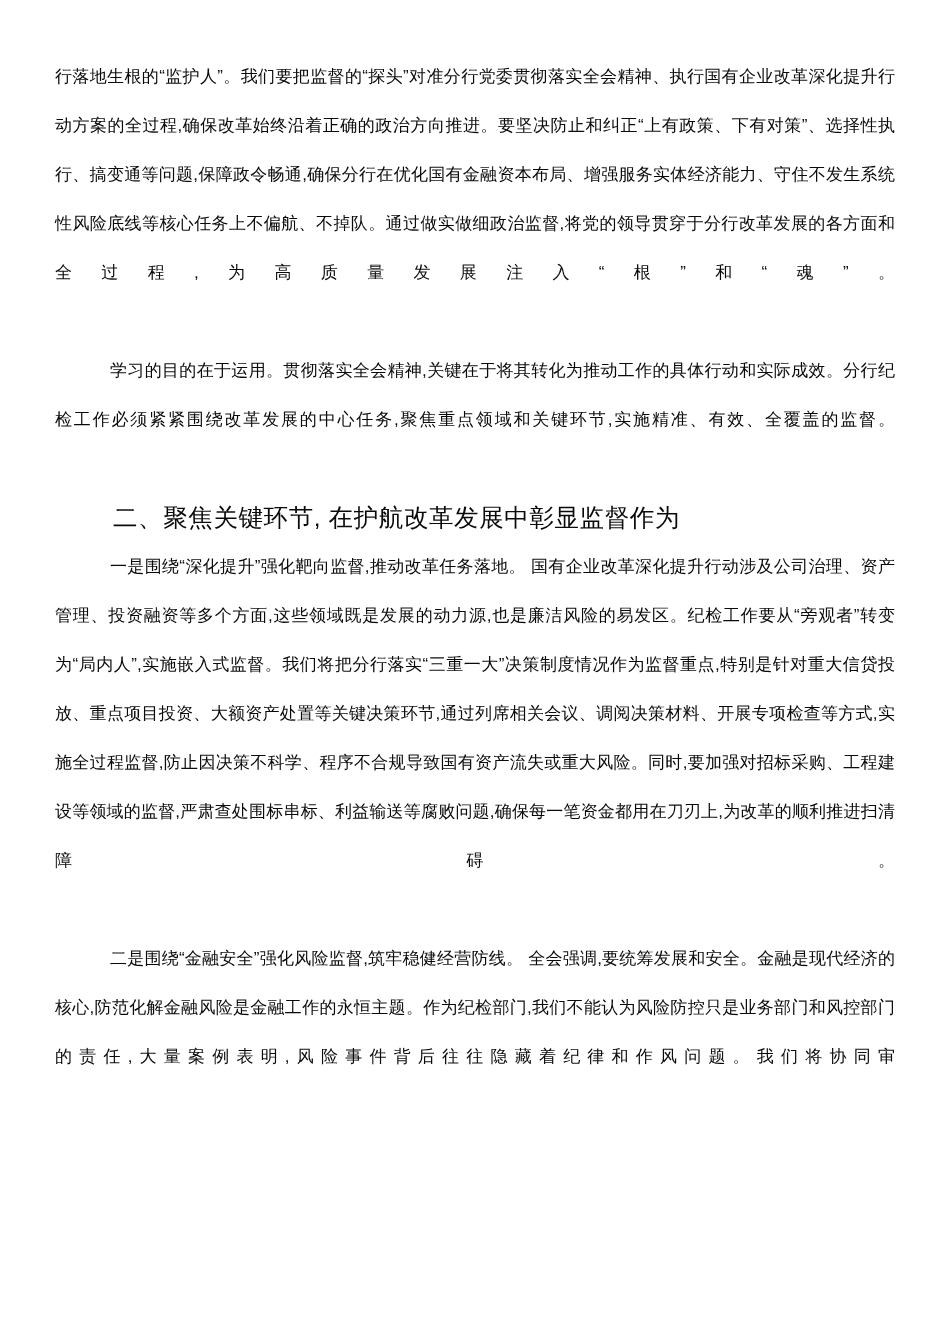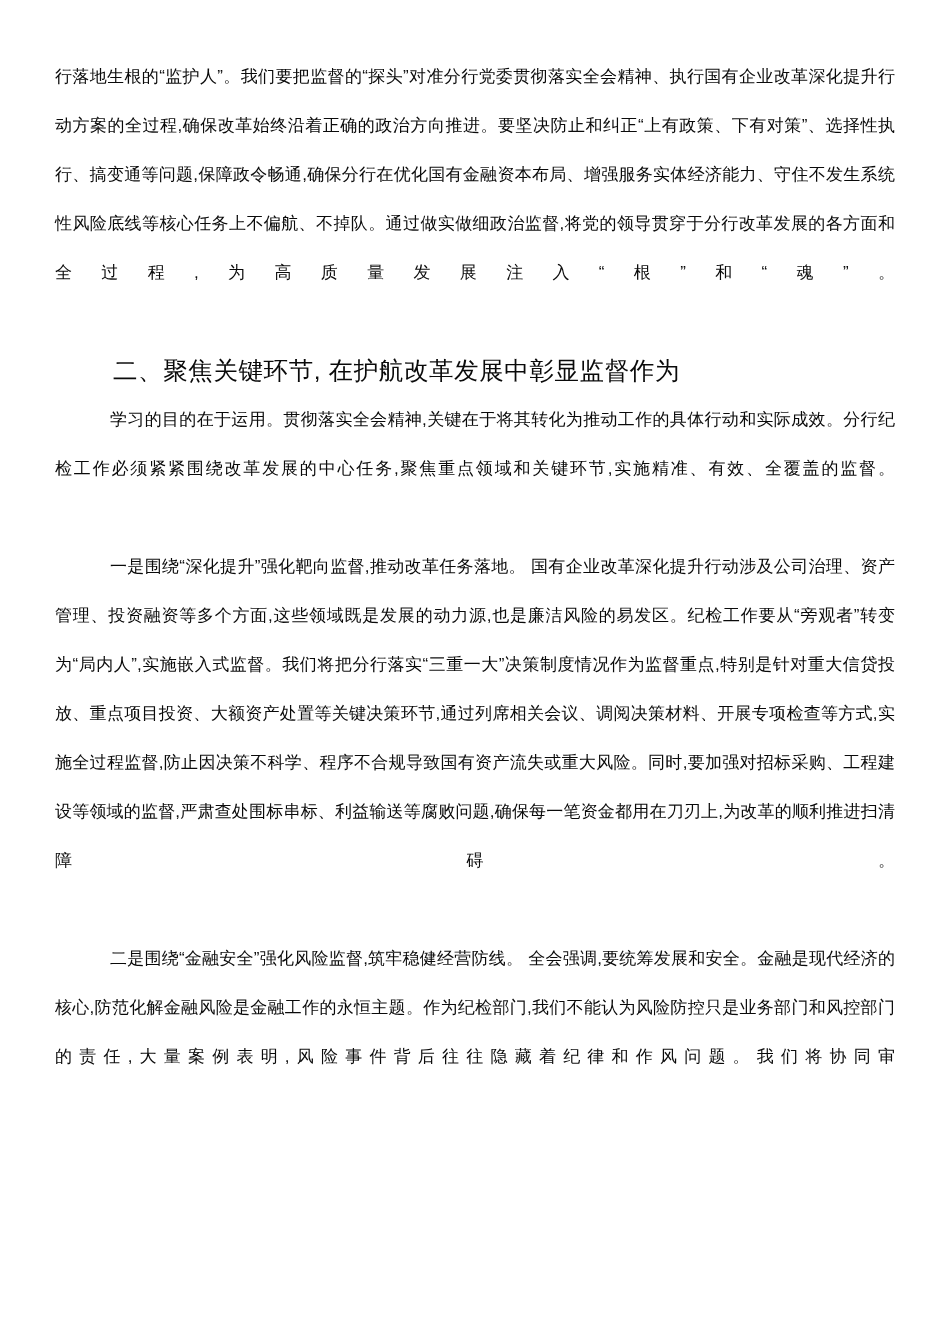--- a/index.html
+++ b/index.html
@@ -58,22 +58,22 @@
   }
 </style>
 </head>
 <body>
 
 <div id="page">
   <div id="doc-body">
 
     <p class="para">行落地生根的“监护人”。我们要把监督的“探头”对准分行党委贯彻落实全会精神、执行国有企业改革深化提升行动方案的全过程,确保改革始终沿着正确的政治方向推进。要坚决防止和纠正“上有政策、下有对策”、选择性执行、搞变通等问题,保障政令畅通,确保分行在优化国有金融资本布局、增强服务实体经济能力、守住不发生系统性风险底线等核心任务上不偏航、不掉队。通过做实做细政治监督,将党的领导贯穿于分行改革发展的各方面和全过程,为高质量发展注入“根”和“魂”。</p>
 
+    <p class="para indent">学习的目的在于运用。贯彻落实全会精神,关键在于将其转化为推动工作的具体行动和实际成效。分行纪检工作必须紧紧围绕改革发展的中心任务,聚焦重点领域和关键环节,实施精准、有效、全覆盖的监督。</p>
+
     <p class="para heading">二、聚焦关键环节, 在护航改革发展中彰显监督作为</p>
-
-    <p class="para indent">学习的目的在于运用。贯彻落实全会精神,关键在于将其转化为推动工作的具体行动和实际成效。分行纪检工作必须紧紧围绕改革发展的中心任务,聚焦重点领域和关键环节,实施精准、有效、全覆盖的监督。</p>
 
     <p class="para indent"><span class="b">一是</span><span>围绕“深化提升”强化靶向监督,推动改革任务落地。 国有企业改革深化提升行动涉及公司治理、资产管理、投资融资等多个方面,这些领域既是发展的动力源,也是廉洁风险的易发区。纪检工作要从“旁观者”转变为“局内人”,实施嵌入式监督。我们将把分行落实“三重一大”决策制度情况作为监督重点,特别是针对重大信贷投放、重点项目投资、大额资产处置等关键决策环节,通过列席相关会议、调阅决策材料、开展专项检查等方式,实施全过程监督,防止因决策不科学、程序不合规导致国有资产流失或重大风险。同时,要加强对招标采购、工程建设等领域的监督,严肃查处围标串标、利益输送等腐败问题,确保每一笔资金都用在刀刃上,为改革的顺利推进扫清障碍。</span></p>
 
     <p class="para indent"><span class="b">二是</span><span>围绕“金融安全”强化风险监督,筑牢稳健经营防线。 全会强调,要统筹发展和安全。金融是现代经济的核心,防范化解金融风险是金融工作的永恒主题。作为纪检部门,我们不能认为风险防控只是业务部门和风控部门的责任,大量案例表明,风险事件背后往往隐藏着纪律和作风问题。我们将协同审</span></p>
 
   </div>
 </div>
 
 </body></html>

